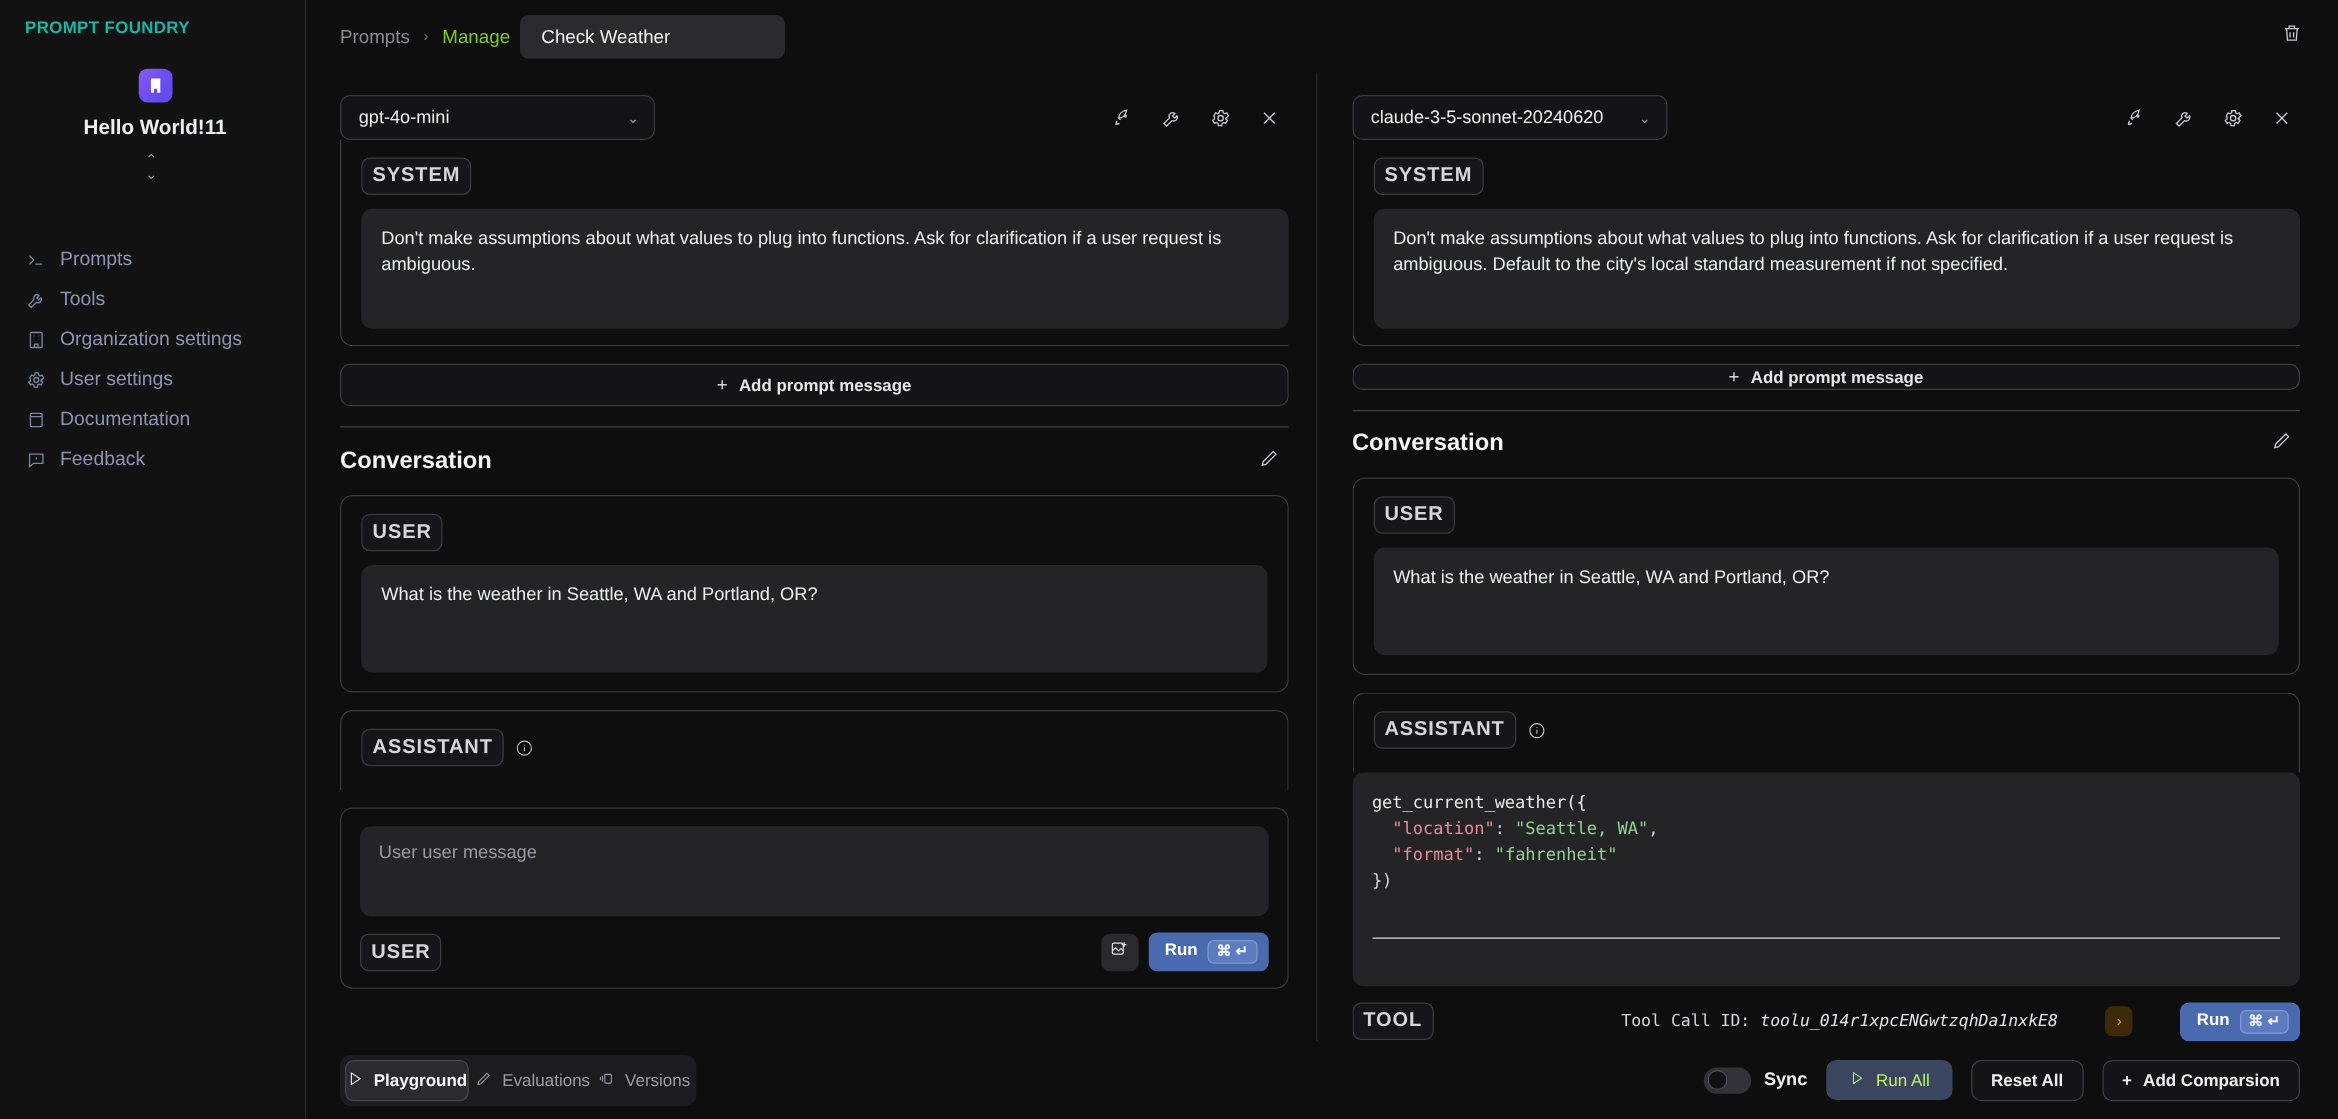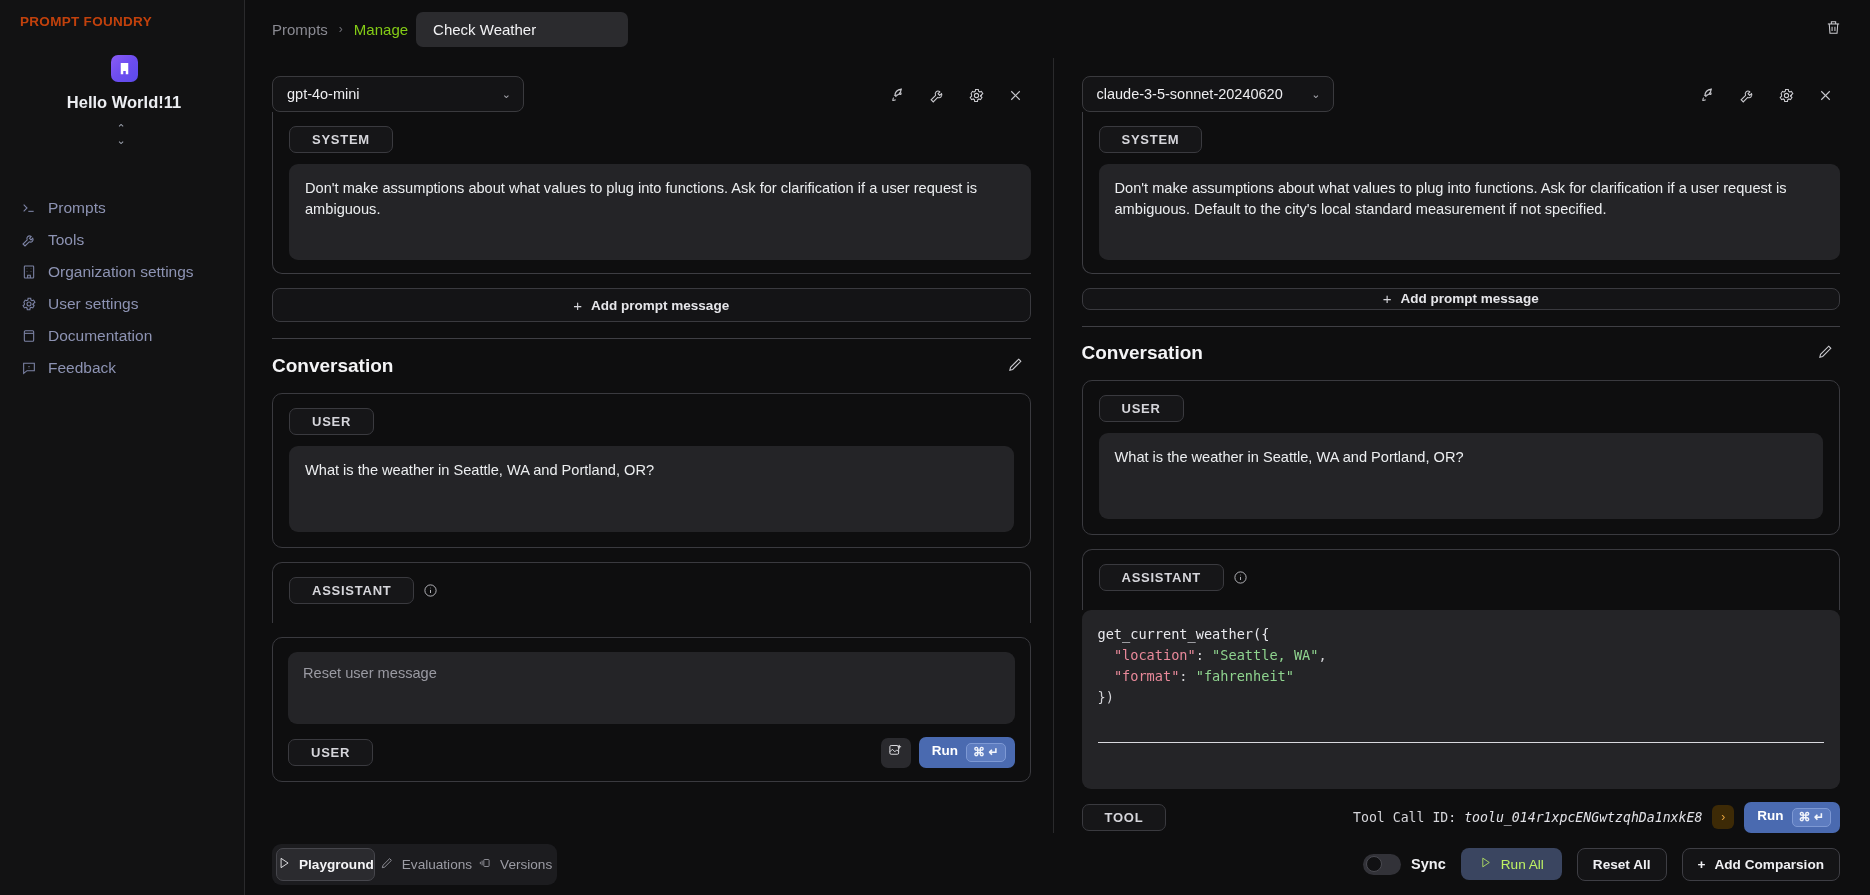--- a/index.html
+++ b/index.html
@@ -16,21 +16,21 @@
   .sidebar {
     width: 245px; height: 100%;
     background: #121213;
     border-right: 1px solid #2a2a2c;
     padding: 14px 0 0 0;
     flex-shrink: 0;
     position: relative;
   }
   .brand {
     font-size: 13.5px; font-weight: bold; letter-spacing: 0.3px;
-    color: #c2410c; padding: 0 20px 0 20px; margin-bottom: 22px;
+    color: #14b8a6; padding: 0 20px 0 20px; margin-bottom: 22px;
   }
   .org-row {
     display: flex; align-items: center; gap: 11px;
     margin: 0 14px 0 18px; padding: 4px 2px; border-radius: 7px;
     cursor: pointer;
     flex-direction: column;
   }
   .avatar {
     width: 27px; height: 27px; border-radius: 7px; flex-shrink: 0;
     background: linear-gradient(135deg,#8b5cf6 0%, #6d4df0 50%, #5b4bea 100%);
@@ -102,21 +102,21 @@
   .msg-group {
     border-left: 1px solid #3d3d42;
     border-bottom: 1px solid #3d3d42;
     border-bottom-left-radius: 10px;
     padding: 14px 0 13px 16px;
     margin-bottom: 0px;
   }
   .tag {
     display: inline-flex; align-items: center; gap: 8px;
     border: 1px solid #3a3a3f; border-radius: 7px;
-    padding: 5px 22px; font-size: 13px; font-weight: bold;
+    padding: 5px 8px; font-size: 16px; font-weight: bold;
     letter-spacing: 0.75px; color: #d6d6db; background: #161618;
   }
   .tag-row { display: flex; align-items: center; gap: 9px; margin-bottom: 11px; }
   .info-ico { width: 15px; height: 15px; color: #c6c6cc; display:flex;align-items:center;justify-content:center; }
   .info-ico svg { width: 15px; height: 15px; stroke: currentColor; fill:none; stroke-width:1.4; }
 
   .msg-box {
     background: #242427; border-radius: 9px;
     padding: 14px 16px; font-size: 14.6px; line-height: 1.45;
     color: #eceef0; min-height: 86px;
@@ -183,21 +183,21 @@
   .tok-fn { color: #e9e9ee; }
   .tok-key { color: #e9899a; }
   .tok-str { color: #8fd48f; }
   .tok-punc { color: #d4d4d8; }
   .code-sep { height: 1px; background: #d9d9de; margin: 12px 0 0 0; }
   .tool-result-row { display: flex; align-items: center; gap: 11px; padding: 12px 0 14px 0; }
   .tool-result {
     flex: 1; background: #3d2a06; border-radius: 7px; padding: 9px 14px;
     color: #e8a33d; font-family: "DejaVu Sans Mono", monospace; font-size: 13.6px;
   }
-  .tool-foot { display: flex; align-items: center; padding-top: 13px; }
+  .tool-foot { display: flex; align-items: center; padding-top: 13px; gap: 28px; }
   .tool-foot .spacer { flex: 1; }
   .toolcall-id {
     font-size: 13.2px; color: #d6d6db;
     font-family: "DejaVu Sans Mono", monospace; margin-right: 10px;
   }
   .toolcall-id em { font-style: italic; color: #e2e2e7; }
   .chev-pill {
     background: #3d2a06; border-radius: 6px; color: #e8a33d;
     padding: 5px 9px; font-size: 12px; cursor: pointer; margin-right: 10px;
   }
@@ -429,21 +429,21 @@
                 <svg viewBox="0 0 24 24">
                     <circle cx="12" cy="12" r="9"></circle>
                     <line x1="12" y1="11" x2="12" y2="16"></line>
                     <circle cx="12" cy="8" r="0.7" fill="currentColor" stroke="none"></circle>
                   </svg>
               </span>
             </div>
           </div>
 
           <div class="composer">
-            <div class="composer-input">Reset user message</div>
+            <div class="composer-input">User user message</div>
             <div class="composer-foot">
               <span class="tag">USER</span>
               <span class="spacer"></span>
               <div class="mini-btn">
                 <span>
                   <svg viewBox="0 0 24 24">
                       <rect x="3" y="4" width="14" height="14" rx="2"></rect>
                       <path d="M3 14l4-4 4 4 3-3 3 3"></path>
                       <line x1="18" y1="3" x2="18" y2="9"></line>
                       <line x1="15" y1="6" x2="21" y2="6"></line>

